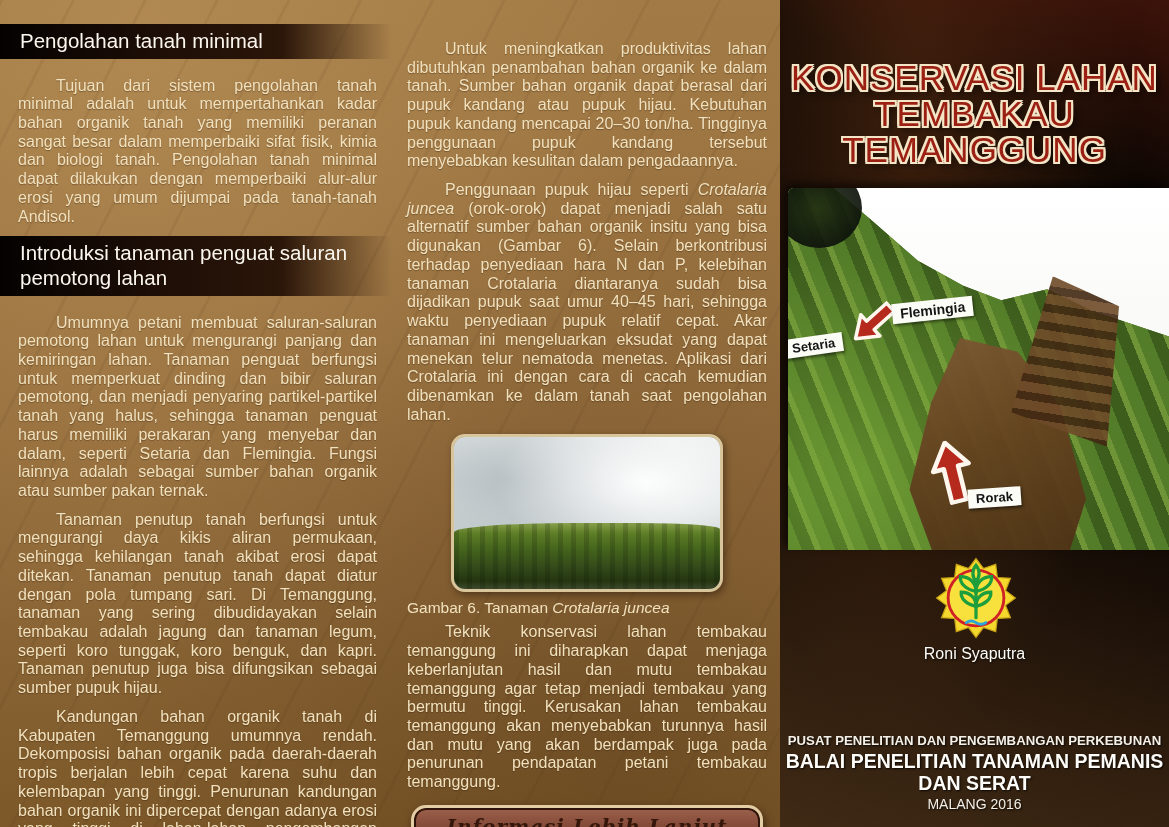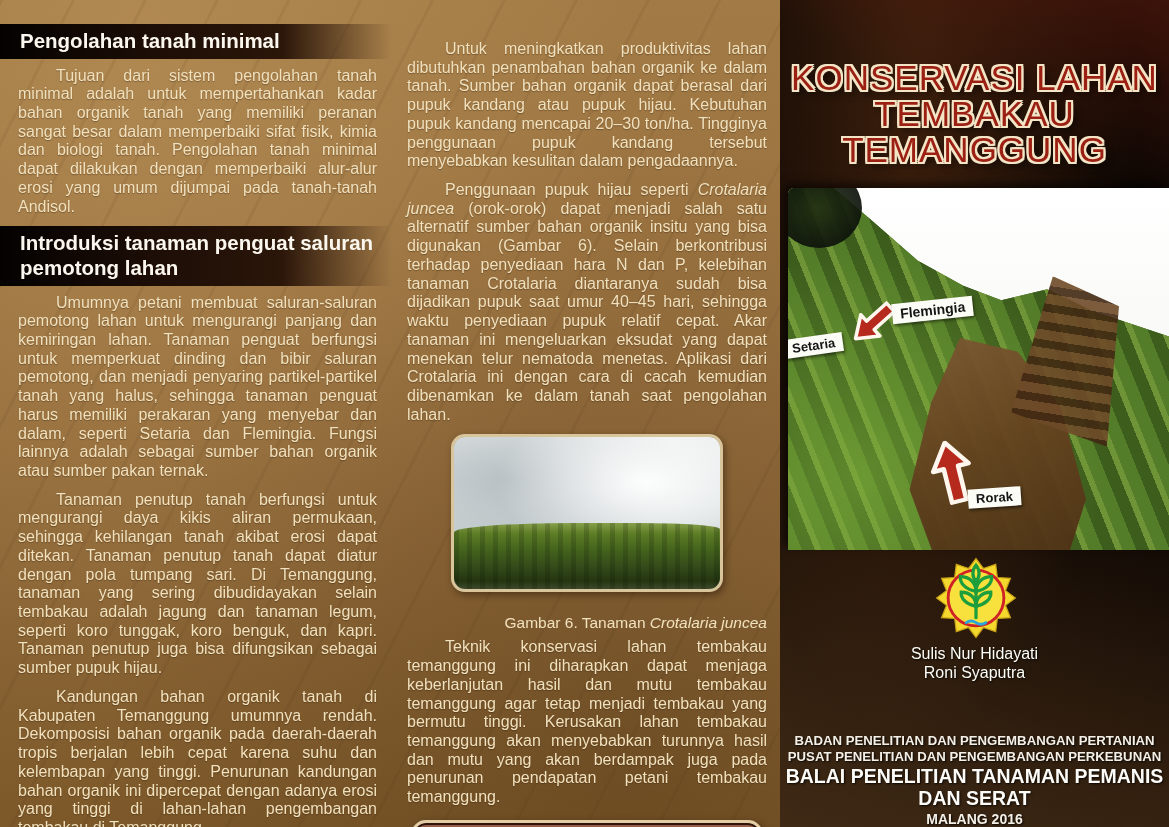--- a/index.html
+++ b/index.html
@@ -12,23 +12,23 @@
     background:
       radial-gradient(ellipse at 18% 6%, rgba(214,174,112,0.28), transparent 55%),
       radial-gradient(ellipse at 80% 90%, rgba(60,35,12,0.25), transparent 60%),
       linear-gradient(180deg,#a27a45 0%,#9a7240 38%,#8d6737 70%,#7c5829 100%);}
   .fold-left::after{content:"";position:absolute;inset:0;pointer-events:none;
       background:repeating-linear-gradient(117deg, rgba(55,30,10,0.07) 0 3px, transparent 3px 64px);}
 
   .col-left{position:absolute;left:0;top:0;width:392px;height:827px;padding:24px 15px 0 18px;z-index:2;}
   .col-mid {position:absolute;left:392px;top:0;width:388px;height:827px;padding:34px 13px 0 15px;z-index:2;}
 
-  .band{margin:10px -15px 8px -18px;padding:5px 14px 5px 20px;
+  .band{margin:10px -15px 18px -18px;padding:5px 14px 5px 20px;
     background:linear-gradient(90deg,#040201 0%,#1c0d06 38%,#2b1609 72%,rgba(43,22,9,0) 100%);
-    color:#fbf7ee;font-weight:bold;font-size:20.5px;line-height:1.2;}
+    color:#fbf7ee;font-weight:normal;font-size:20.5px;line-height:1.2;}
   .band:first-child{margin-top:0;}
 
   .para{color:#f1e1bd;font-size:16px;line-height:1.17;text-align:justify;
         text-indent:38px;margin:6px 0 10px 0;
         text-shadow:0 1px 1px rgba(40,20,5,0.35);}
 
   .il{font-style:italic;}
 
   
   .figure{width:272px;height:158px;margin:10px auto 0 auto;position:relative;
@@ -38,21 +38,21 @@
     background:
       radial-gradient(ellipse at 72% 30%, rgba(255,255,255,0.95), transparent 55%),
       radial-gradient(ellipse at 20% 28%, rgba(175,183,188,0.8), transparent 60%),
       radial-gradient(ellipse at 45% 55%, rgba(200,207,210,0.7), transparent 55%),
       linear-gradient(180deg,#e9edec 0%,#d8dfdf 45%,#cdd5d5 62%,#e4e8e6 72%);}
   .fig-field{position:absolute;left:0;right:0;bottom:0;height:44%;
     background:
       repeating-linear-gradient(90deg, rgba(10,20,5,0.18) 0 5px, transparent 5px 13px),
       linear-gradient(180deg,#87a04a 0%,#5d7d26 16%,#43621c 42%,#33491a 68%,#243510 88%,#3d4a2c 100%);
     border-radius:45% 30% 0 0 / 14% 9% 0 0;}
-  .fig-caption{margin-top:22px;text-align:right;color:#f1e1bd;font-size:15.5px;}
+  .fig-caption{margin-top:7px;text-align:left;color:#f1e1bd;font-size:15.5px;}
 
   
   .contact{width:352px;margin:13px auto 0 auto;padding:7px 8px 8px 8px;border-radius:15px;
     border:3px solid #e2cda4;
     background:linear-gradient(180deg,#9b614c 0%,#7c4231 26%,#6b3929 58%,#8a543e 100%);
     box-shadow:inset 0 0 0 2px #2e140b, 2px 4px 9px rgba(20,8,2,0.55);
     text-align:center;}
   .contact .script{font-family:"DejaVu Serif",serif;font-style:italic;font-weight:bold;
     font-size:20px;color:#35160b;letter-spacing:1px;}
   .contact .org{font-weight:bold;font-size:14.6px;color:#220f07;margin-top:2px;}
@@ -106,21 +106,21 @@
   .arr-rorak{left:142px;top:252px;width:44px;height:64px;transform:rotate(-14deg);}
 
   
   .logo{position:absolute;left:155px;top:556px;width:82px;height:84px;z-index:3;}
   .authors{position:absolute;top:644px;left:0;width:100%;text-align:center;z-index:3;
     color:#fdfdf8;font-size:16px;line-height:19px;text-shadow:1px 1px 2px rgba(0,0,0,0.8);}
   .footer{position:absolute;top:733px;left:0;width:100%;text-align:center;z-index:3;
     color:#f4f0e7;text-shadow:1px 1px 2px rgba(0,0,0,0.8);}
   .footer .f-small{font-size:13.2px;font-weight:bold;line-height:15.5px;}
   .footer .f-big{font-size:19.5px;font-weight:bold;line-height:22px;margin-top:1px;color:#fdfcf8;}
-  .footer .f-year{font-size:14px;font-weight:bold;margin-top:2px;}
+  .footer .f-year{font-size:14px;font-weight:normal;margin-top:2px;}
 </style>
 </head>
 <body>
 
 <div class="page">
 
   <div class="fold-left">
 
     <div class="col-left">
       <div class="band">Pengolahan tanah minimal</div>
@@ -191,25 +191,23 @@
         <path d="M50 42 C38 40 30 32 31 24 C42 24 50 31 50 42 Z" fill="#f8e13c"></path>
         <path d="M50 42 C62 40 70 32 69 24 C58 24 50 31 50 42 Z" fill="#f8e13c"></path>
         <path d="M50 60 C39 58 31 51 32 43 C43 43 50 50 50 60 Z" fill="#f8e13c"></path>
         <path d="M50 60 C61 58 69 51 68 43 C57 43 50 50 50 60 Z" fill="#f8e13c"></path>
         <path d="M50 30 C45 24 45 16 50 10 C55 16 55 24 50 30 Z" fill="#f8e13c"></path>
       </g>
       <path d="M38 80 Q44 76 50 80 Q56 84 62 80" stroke="#2aa7d8" stroke-width="3.5" fill="none" stroke-linecap="round"></path>
     </svg>
 
     <div class="authors">
-      <div>Sulis Nur Hidayati</div>
       <div>Roni Syaputra</div>
     </div>
 
     <div class="footer">
-      <div class="f-small">BADAN PENELITIAN DAN PENGEMBANGAN PERTANIAN</div>
       <div class="f-small">PUSAT PENELITIAN DAN PENGEMBANGAN PERKEBUNAN</div>
       <div class="f-big">BALAI PENELITIAN TANAMAN PEMANIS DAN SERAT</div>
       <div class="f-year">MALANG 2016</div>
     </div>
   </div>
 
 </div>
 
 </body></html>

